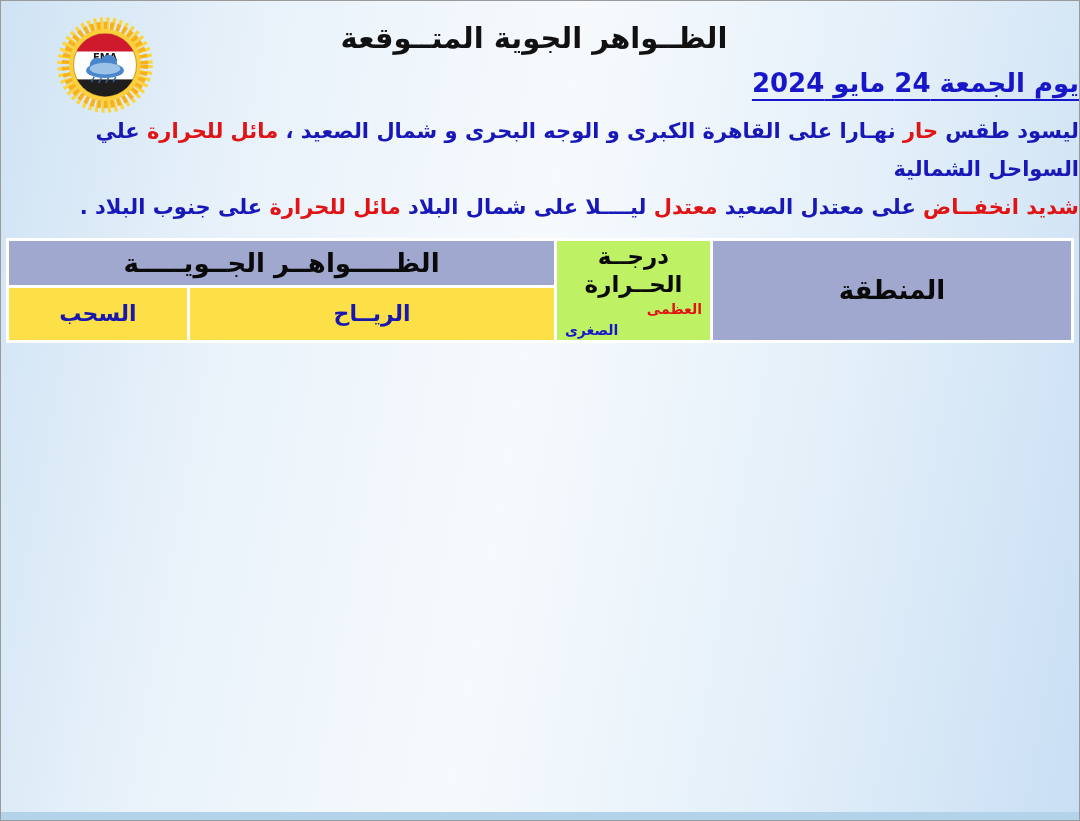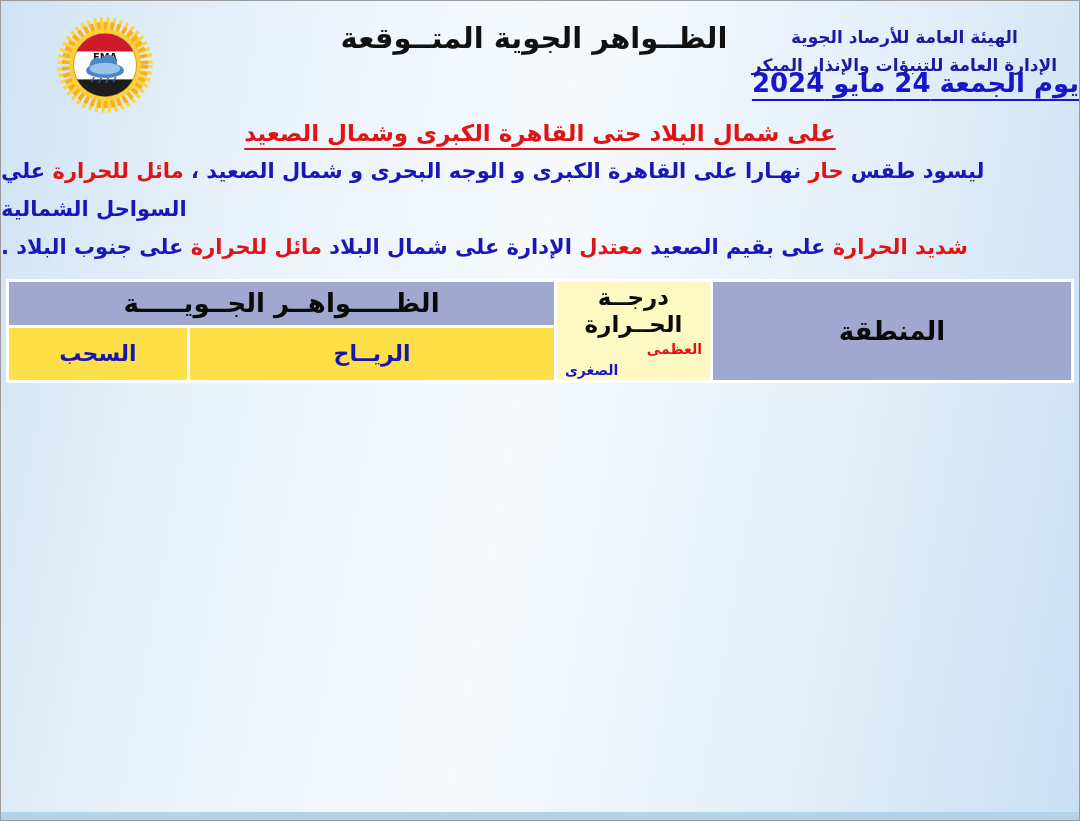--- a/index.html
+++ b/index.html
@@ -37,43 +37,43 @@
     text-align:center;margin-top:15px;
     font-size:23px;font-weight:bold;color:#e01414;
     line-height:1.75;
   }
   .warning div{
     display:inline-block;
     text-decoration:underline;text-underline-offset:7px;text-decoration-thickness:2px;
   }
   .warning .w2{display:block;margin-top:4px;}
   .summary{
-    text-align:left;
-    font-size:21px;font-weight:bold;line-height:1.8;
+    text-align:right;
+    font-size:21px;font-weight:bold;line-height:1.8;padding-left:20px;
   }
   .c-blue{color:#1818b8;}
   .c-red{color:#e01414;}
   
   table.forecast{
     width:1068px;margin:12px auto 0 auto;
     border-collapse:separate;border-spacing:3px;
     background:#ffffff;
     table-layout:fixed;
   }
   .forecast th,.forecast td{
     text-align:center;vertical-align:middle;
     padding:2px 4px;overflow:hidden;
   }
   .th-main{
     background:#a1a8d0;color:#0a0a0a;
     font-size:26px;font-weight:bold;
   }
   .forecast tr.hrow1{height:40px;}
   .forecast tr.hrow2{height:48px;}
-  .th-temp{background:#fef9c3;}
+  .th-temp{background:#bef264;}
   .temp-title{
     font-size:23px;font-weight:bold;color:#0a0a0a;
     white-space:pre-line;line-height:1.2;
   }
   .temp-sub{display:flex;justify-content:space-between;padding:2px 4px 0 4px;}
   .temp-sub .max-label{color:#e01414;font-size:14px;font-weight:bold;}
   .temp-sub .min-label{color:#1818c8;font-size:14px;font-weight:bold;margin-top:21px;}
   .th-sub{
     background:#fde047;color:#1818b0;
     font-size:22px;font-weight:bold;
@@ -110,35 +110,30 @@
       </g>
       <g stroke="#2d62a8" stroke-width="1.6">
         <line x1="48" y1="73" x2="45" y2="79"></line>
         <line x1="56" y1="74" x2="53" y2="80"></line>
         <line x1="64" y1="74" x2="61" y2="80"></line>
         <line x1="72" y1="73" x2="69" y2="79"></line>
       </g>
     </svg>
   </div>
 
-  <div class="org-block">
-    <div>الهيئة العامة للأرصاد الجوية</div>
-    <div>الإدارة العامة للتنبؤات والإنذار المبكر</div>
-  </div>
 
   <div class="main-title">الظــواهر الجوية المتــوقعة</div>
   <div class="date-line">يوم الجمعة 24 مايو 2024</div>
 
   <div class="warning">
-    <div class="w2">على شمال البلاد حتى القاهرة الكبرى وشمال الصعيد</div>
   </div>
 
   <div class="summary" id="summary">
       <div><span class="c-blue">ليسود طقس </span><span class="c-red">حار </span><span class="c-blue">نهـارا على القاهرة الكبرى و الوجه البحرى و شمال الصعيد ، </span><span class="c-red">مائل للحرارة </span><span class="c-blue">علي السواحل الشمالية</span></div>
-      <div><span class="c-red">شديد الحرارة </span><span class="c-blue">على بقيم الصعيد  </span><span class="c-red">معتدل </span><span class="c-blue">الإدارة على شمال البلاد </span><span class="c-red">مائل للحرارة </span><span class="c-blue">على جنوب البلاد .</span></div>
+      <div><span class="c-red">شديد انخفــاض </span><span class="c-blue">على معتدل الصعيد  </span><span class="c-red">معتدل </span><span class="c-blue">ليــــلا على شمال البلاد </span><span class="c-red">مائل للحرارة </span><span class="c-blue">على جنوب البلاد .</span></div>
     </div>
 
   <table class="forecast">
     <colgroup>
       <col style="width:358px">
         <col style="width:76px">
         <col style="width:74px">
       <col style="width:364px">
         <col style="width:178px">
     </colgroup>

